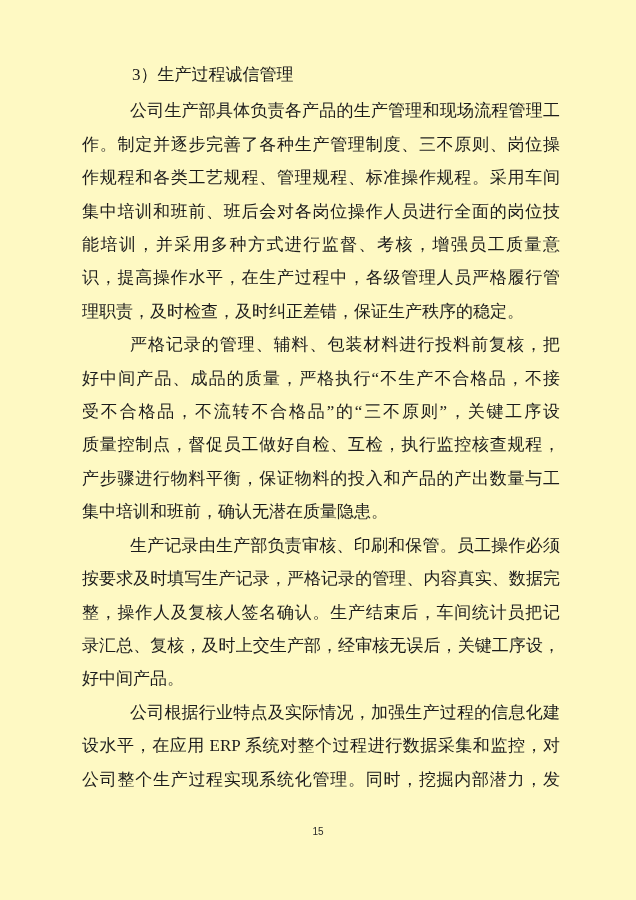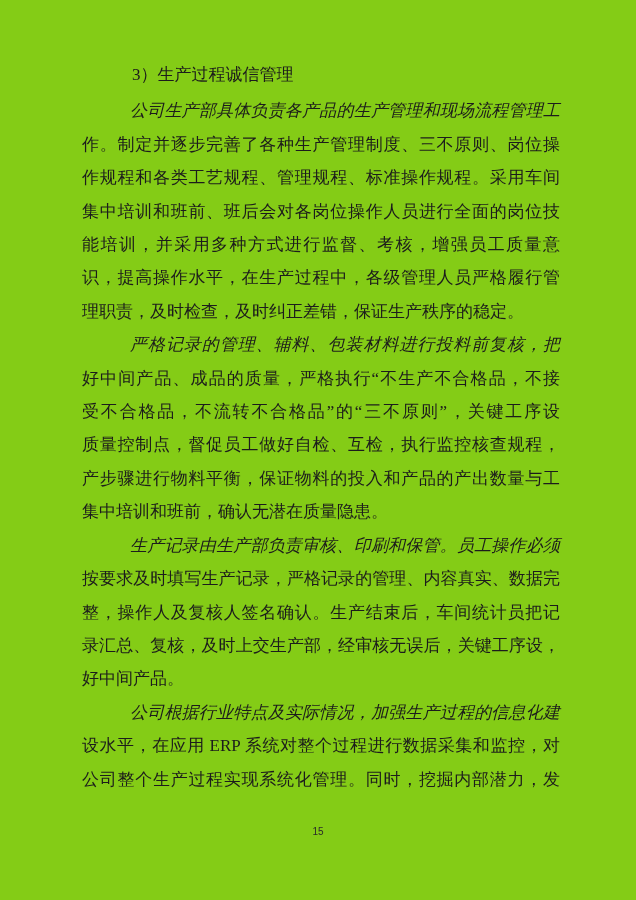--- a/index.html
+++ b/index.html
@@ -5,21 +5,21 @@
   * { margin: 0; padding: 0; box-sizing: border-box; }
   html, body {
     width: 636px;
     background: #e9e9e9;
     font-family: "Liberation Serif", "DejaVu Serif", serif;
   }
   .page {
     position: relative;
     width: 636px;
     height: 900px;
-    background: #84cc16;
+    background: #fef9c3;
     overflow: hidden;
   }
   .textblock {
     position: absolute;
     left: 82px;
     top: 58px;
     width: 478px;
     color: #1c1c1c;
     font-size: 17px;
   }
@@ -33,21 +33,20 @@
   .line {
     line-height: 33.4px;
     text-align: justify;
     text-justify: inter-character;
   }
   .line.stretch {
     text-align-last: justify;
   }
   .line.indent {
     text-indent: 48px;
-    font-style: italic;
   }
   .pagenum {
     position: absolute;
     top: 826px;
     left: 0;
     width: 100%;
     text-align: center;
     font-size: 10px;
     color: #2a2a2a;
     font-family: "Liberation Sans", "DejaVu Sans", sans-serif;

